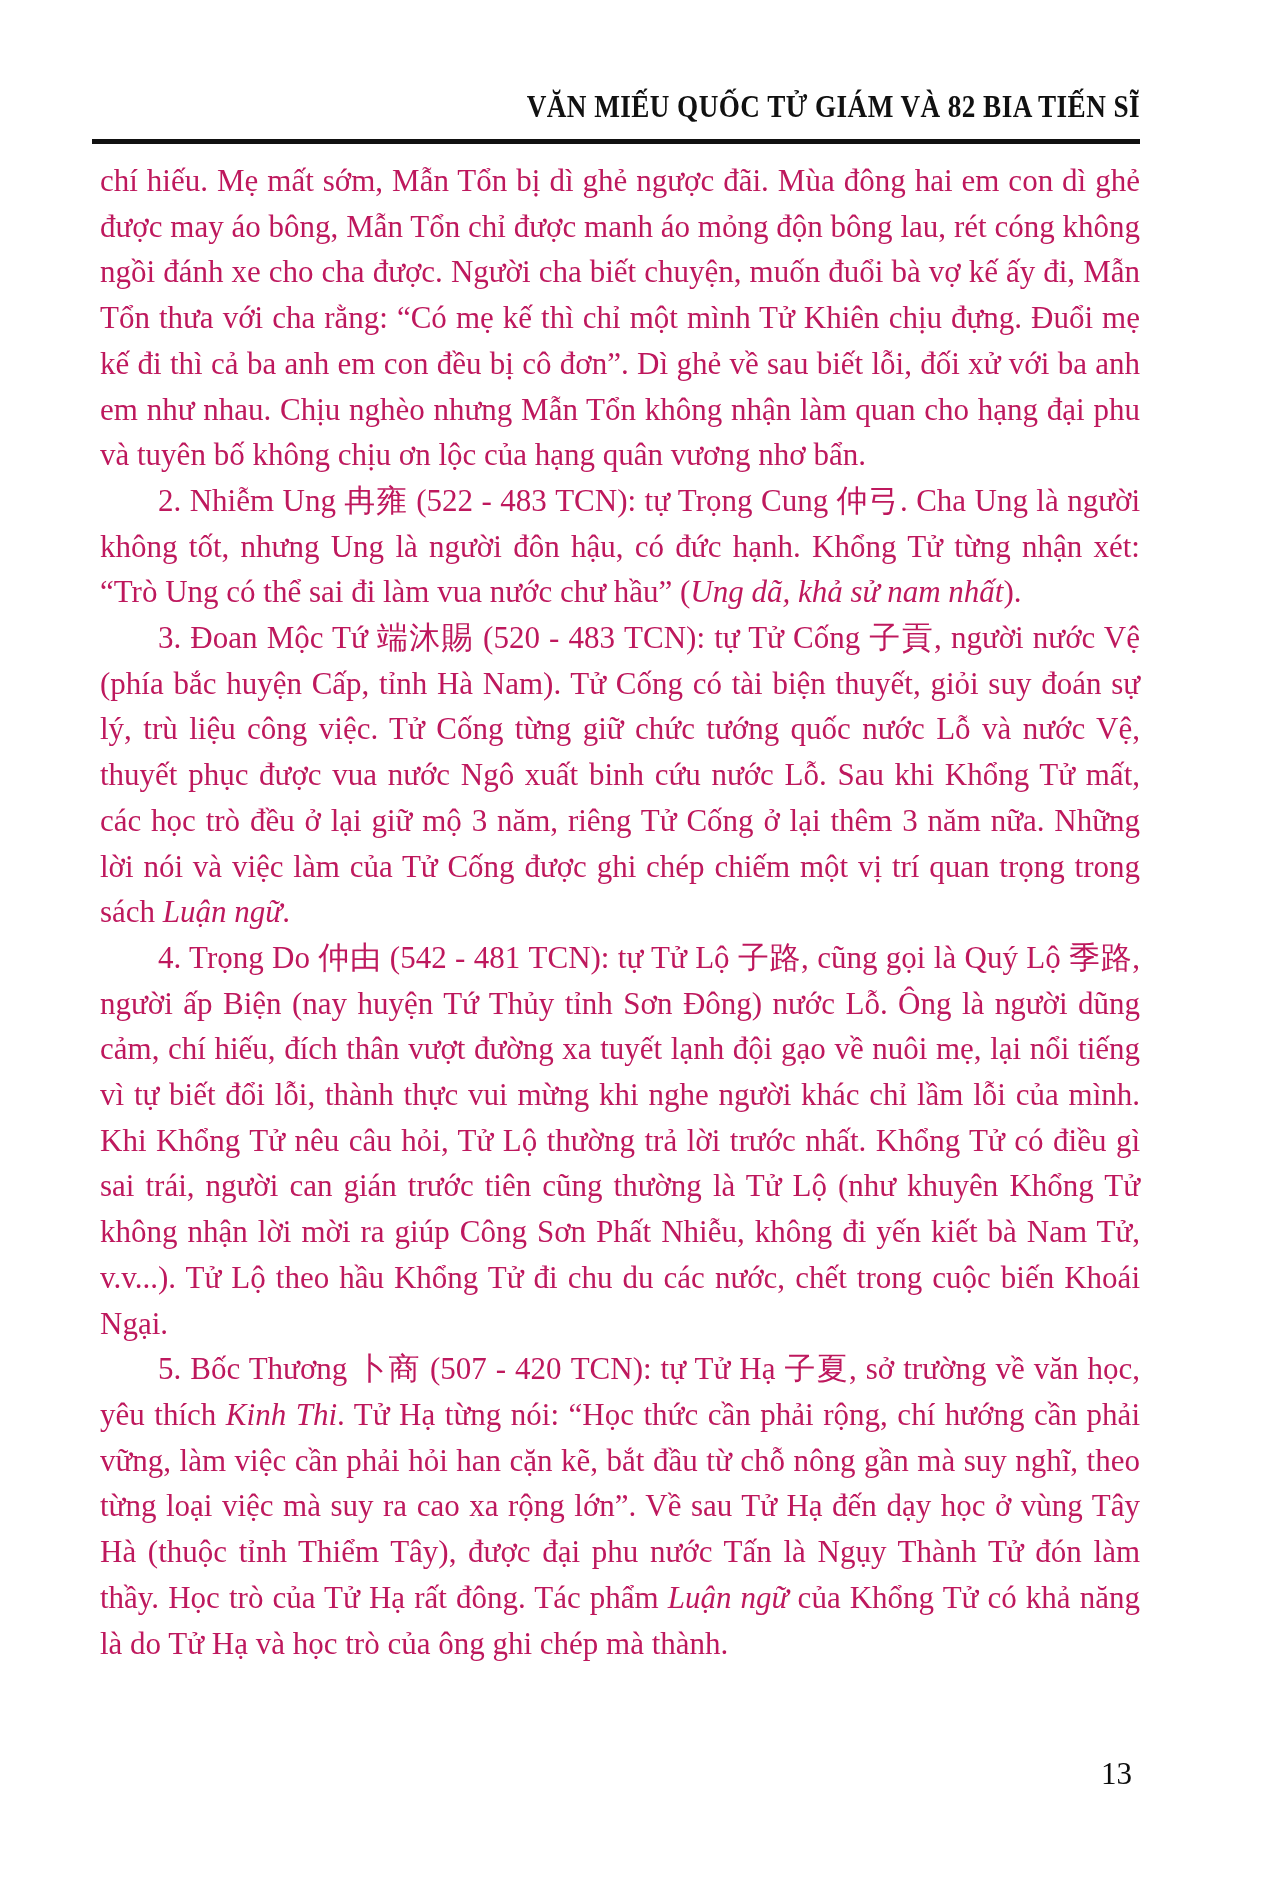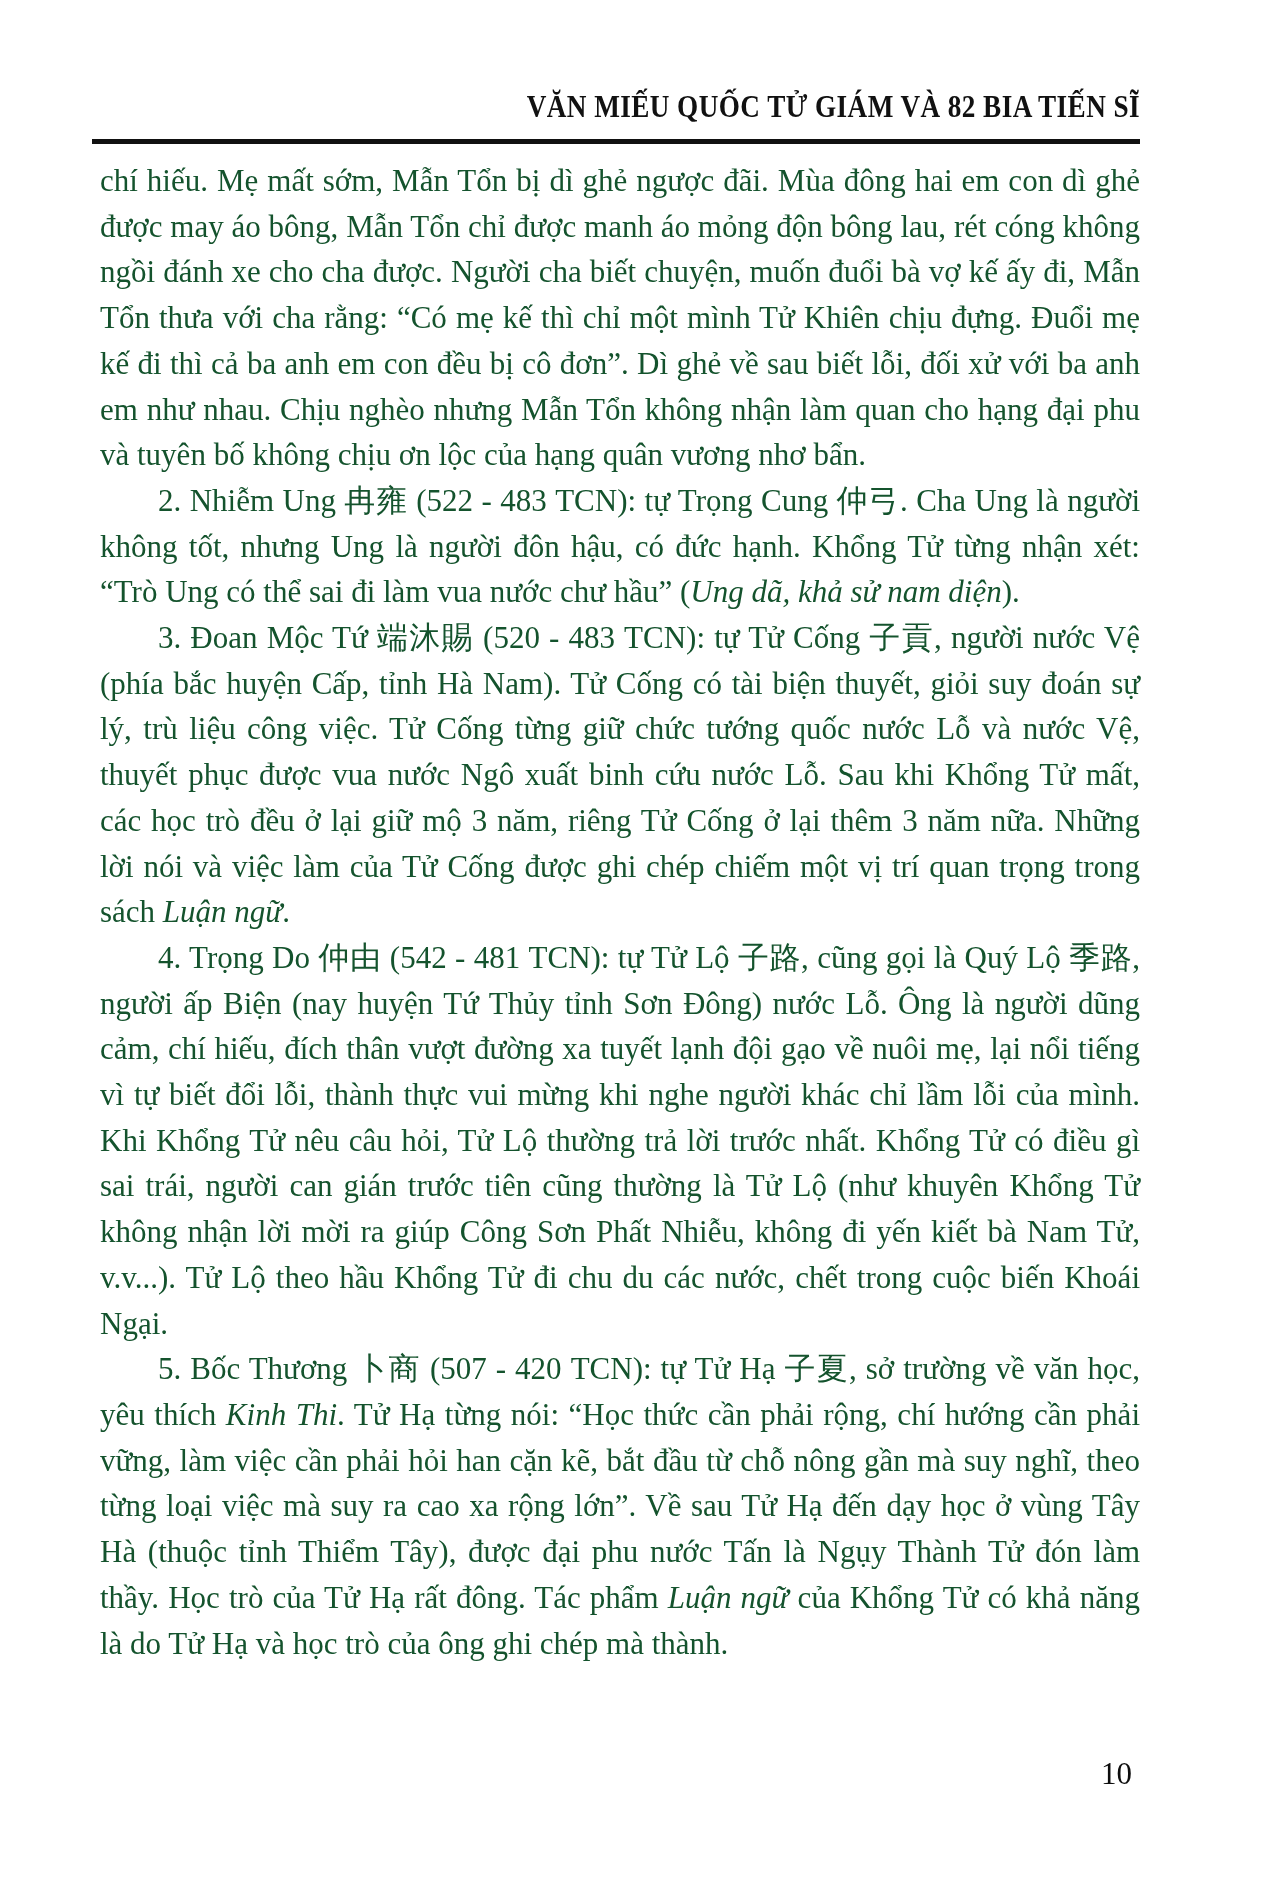--- a/index.html
+++ b/index.html
@@ -39,21 +39,21 @@
     background: #111111;
   }
   .body-text {
     position: absolute;
     top: 158px;
     left: 100px;
     width: 1040px;
     font-size: 31px;
     line-height: 45.7px;
     text-align: justify;
-    color: #14532d;
+    color: #be185d;
   }
   .body-text p {
     margin: 0;
     padding: 0;
   }
   .body-text p.indent {
     text-indent: 58px;
   }
   .body-text em {
     font-style: italic;
@@ -72,21 +72,21 @@
 <body>
 
 <div class="page">
 
   <div class="running-head">VĂN MIẾU QUỐC TỬ GIÁM VÀ 82 BIA TIẾN SĨ</div>
 
   <div class="head-rule"></div>
 
   <div class="body-text">
       <p class=""><span>chí hiếu. Mẹ mất sớm, Mẫn Tổn bị dì ghẻ ngược đãi. Mùa đông hai em con dì ghẻ được may áo bông, Mẫn Tổn chỉ được manh áo mỏng độn bông lau, rét cóng không ngồi đánh xe cho cha được. Người cha biết chuyện, muốn đuổi bà vợ kế ấy đi, Mẫn Tổn thưa với cha rằng: “Có mẹ kế thì chỉ một mình Tử Khiên chịu đựng. Đuổi mẹ kế đi thì cả ba anh em con đều bị cô đơn”. Dì ghẻ về sau biết lỗi, đối xử với ba anh em như nhau. Chịu nghèo nhưng Mẫn Tổn không nhận làm quan cho hạng đại phu và tuyên bố không chịu ơn lộc của hạng quân vương nhơ bẩn.</span></p>
-      <p class="indent"><span>2. Nhiễm Ung 冉雍 (522 - 483 TCN): tự Trọng Cung 仲弓. Cha Ung là người không tốt, nhưng Ung là người đôn hậu, có đức hạnh. Khổng Tử từng nhận xét: “Trò Ung có thể sai đi làm vua nước chư hầu” (</span><em>Ung dã, khả sử nam diện</em><span>).</span></p>
+      <p class="indent"><span>2. Nhiễm Ung 冉雍 (522 - 483 TCN): tự Trọng Cung 仲弓. Cha Ung là người không tốt, nhưng Ung là người đôn hậu, có đức hạnh. Khổng Tử từng nhận xét: “Trò Ung có thể sai đi làm vua nước chư hầu” (</span><em>Ung dã, khả sử nam nhất</em><span>).</span></p>
       <p class="indent"><span>3. Đoan Mộc Tứ 端沐賜 (520 - 483 TCN): tự Tử Cống 子貢, người nước Vệ (phía bắc huyện Cấp, tỉnh Hà Nam). Tử Cống có tài biện thuyết, giỏi suy đoán sự lý, trù liệu công việc. Tử Cống từng giữ chức tướng quốc nước Lỗ và nước Vệ, thuyết phục được vua nước Ngô xuất binh cứu nước Lỗ. Sau khi Khổng Tử mất, các học trò đều ở lại giữ mộ 3 năm, riêng Tử Cống ở lại thêm 3 năm nữa. Những lời nói và việc làm của Tử Cống được ghi chép chiếm một vị trí quan trọng trong sách </span><em>Luận ngữ</em><span>.</span></p>
       <p class="indent"><span>4. Trọng Do 仲由 (542 - 481 TCN): tự Tử Lộ 子路, cũng gọi là Quý Lộ 季路, người ấp Biện (nay huyện Tứ Thủy tỉnh Sơn Đông) nước Lỗ. Ông là người dũng cảm, chí hiếu, đích thân vượt đường xa tuyết lạnh đội gạo về nuôi mẹ, lại nổi tiếng vì tự biết đổi lỗi, thành thực vui mừng khi nghe người khác chỉ lầm lỗi của mình. Khi Khổng Tử nêu câu hỏi, Tử Lộ thường trả lời trước nhất. Khổng Tử có điều gì sai trái, người can gián trước tiên cũng thường là Tử Lộ (như khuyên Khổng Tử không nhận lời mời ra giúp Công Sơn Phất Nhiễu, không đi yến kiết bà Nam Tử, v.v...). Tử Lộ theo hầu Khổng Tử đi chu du các nước, chết trong cuộc biến Khoái Ngại.</span></p>
       <p class="indent"><span>5. Bốc Thương 卜商 (507 - 420 TCN): tự Tử Hạ 子夏, sở trường về văn học, yêu thích </span><em>Kinh Thi</em><span>. Tử Hạ từng nói: “Học thức cần phải rộng, chí hướng cần phải vững, làm việc cần phải hỏi han cặn kẽ, bắt đầu từ chỗ nông gần mà suy nghĩ, theo từng loại việc mà suy ra cao xa rộng lớn”. Về sau Tử Hạ đến dạy học ở vùng Tây Hà (thuộc tỉnh Thiểm Tây), được đại phu nước Tấn là Ngụy Thành Tử đón làm thầy. Học trò của Tử Hạ rất đông. Tác phẩm </span><em>Luận ngữ</em><span> của Khổng Tử có khả năng là do Tử Hạ và học trò của ông ghi chép mà thành.</span></p>
     </div>
 
-  <div class="page-number">10</div>
+  <div class="page-number">13</div>
 
 </div>
 
 </body></html>

